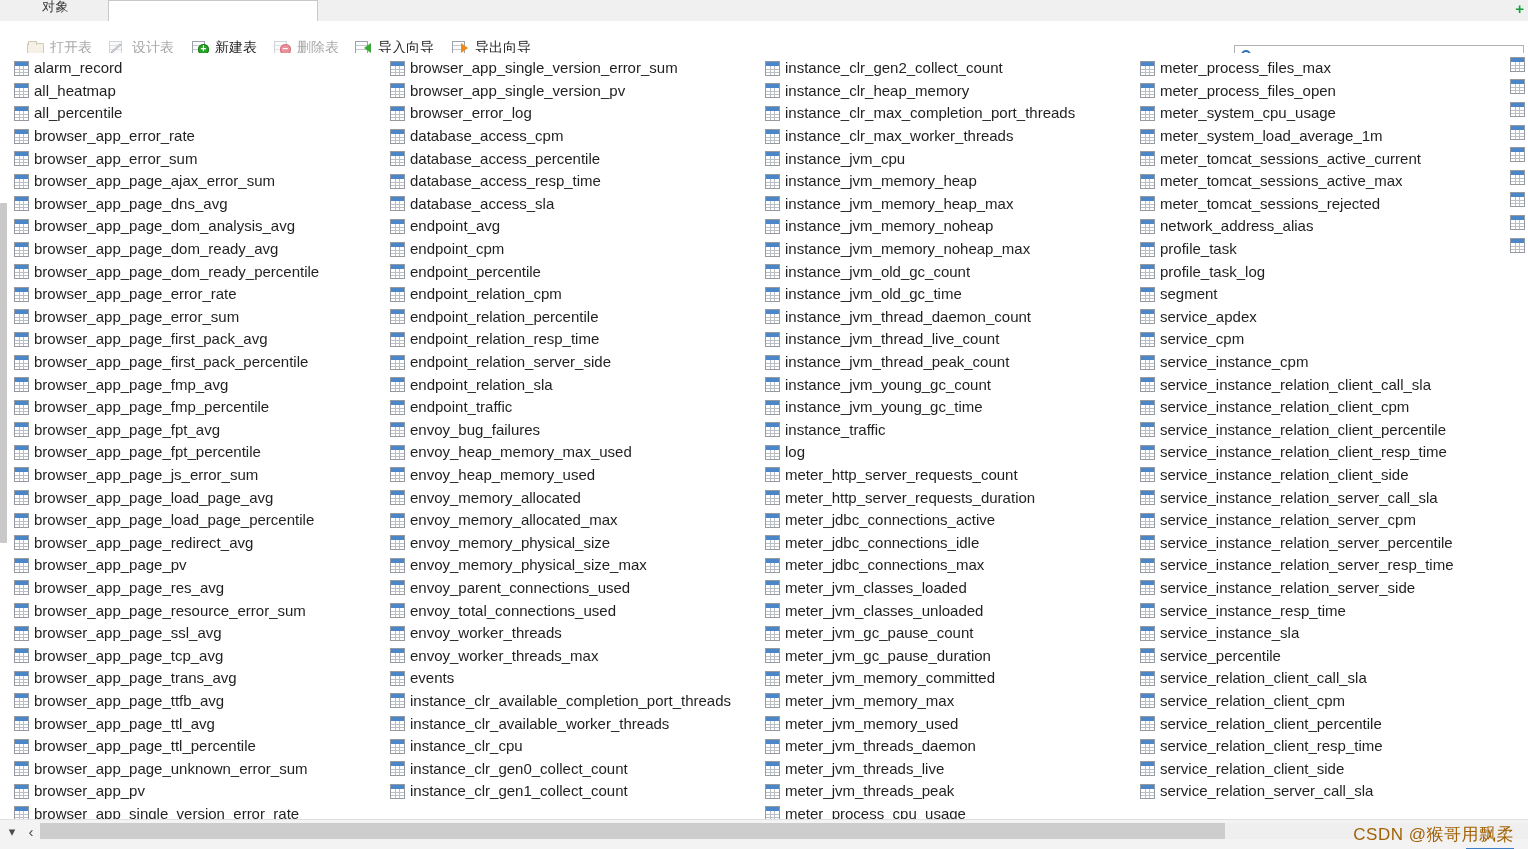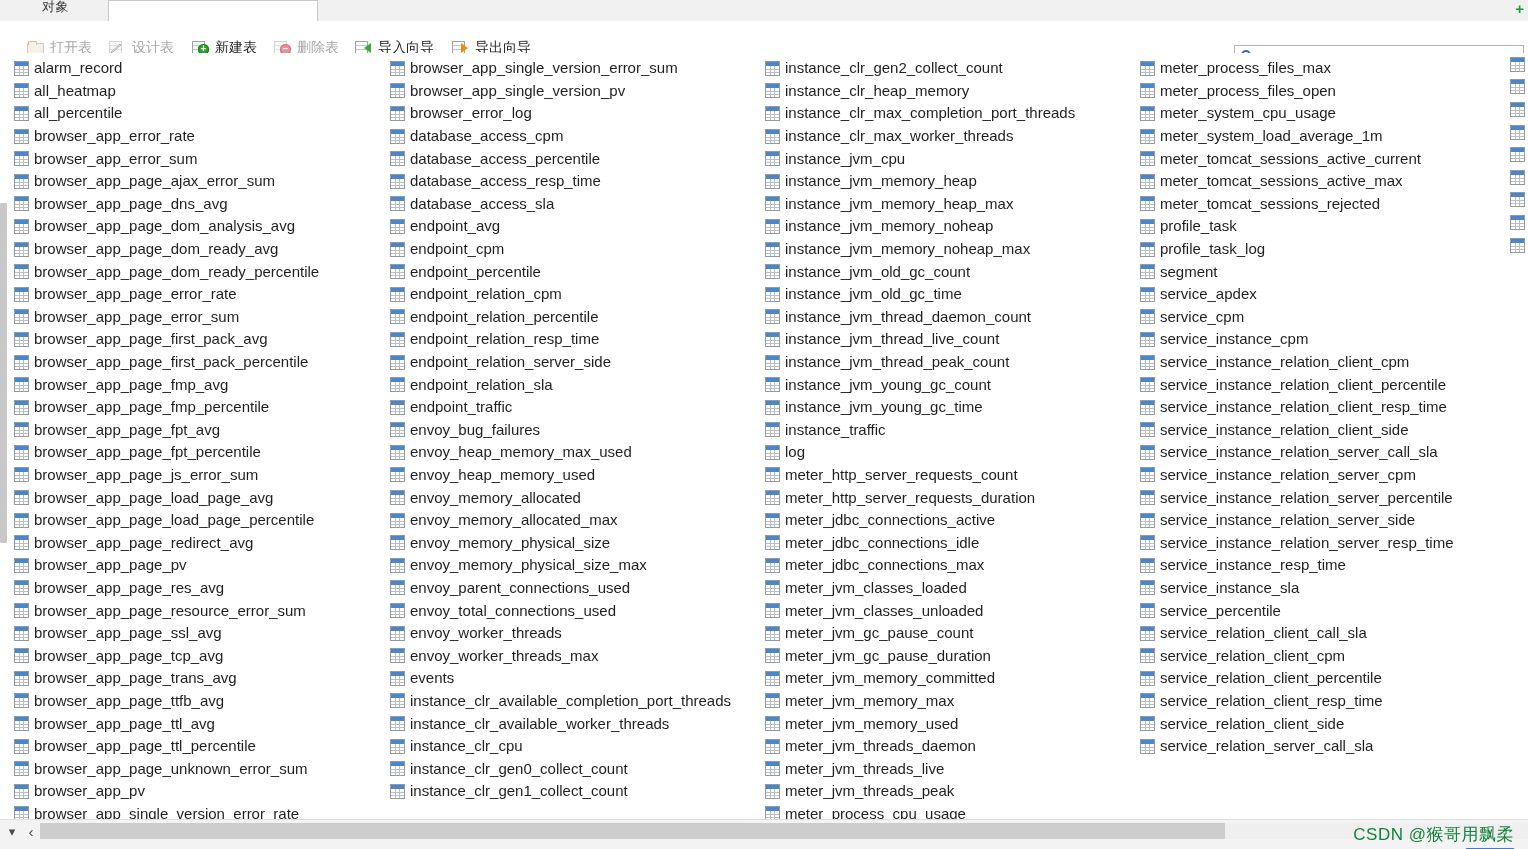--- a/index.html
+++ b/index.html
@@ -185,21 +185,21 @@
     display:flex;align-items:center;justify-content:center;
     color:#4a4a4a;font-size:13px;
   }
   .btn-chevleft{
     position:absolute;left:22px;top:2px;width:18px;height:18px;
     display:flex;align-items:center;justify-content:center;
     color:#4a4a4a;font-size:15px;
   }
   .watermark{
     position:absolute;right:14px;top:3px;
-    font-size:17px;color:#15803d;white-space:nowrap;
+    font-size:17px;color:#a16207;white-space:nowrap;
     letter-spacing:0.5px;
   }
   .bottom-accent{
     position:absolute;right:14px;bottom:-5px;width:48px;height:6px;background:#3d7ec4;
   }
 </style>
 </head>
 <body>
 
 <div class="tabstrip">
@@ -1359,20 +1359,30 @@
         <span class="row-label">meter_tomcat_sessions_rejected</span>
       </div>
       <div class="row">
         <span class="tbl-ico">
           <span class="hdr"></span>
           <span class="gl h1"></span>
           <span class="gl h2"></span>
           <span class="gl v1"></span>
           <span class="gl v2"></span>
         </span>
+        <span class="row-label">network_address_alias</span>
+      </div>
+      <div class="row">
+        <span class="tbl-ico">
+          <span class="hdr"></span>
+          <span class="gl h1"></span>
+          <span class="gl h2"></span>
+          <span class="gl v1"></span>
+          <span class="gl v2"></span>
+        </span>
         <span class="row-label">profile_task</span>
       </div>
       <div class="row">
         <span class="tbl-ico">
           <span class="hdr"></span>
           <span class="gl h1"></span>
           <span class="gl h2"></span>
           <span class="gl v1"></span>
           <span class="gl v2"></span>
         </span>
@@ -1419,20 +1429,30 @@
         <span class="row-label">service_instance_cpm</span>
       </div>
       <div class="row">
         <span class="tbl-ico">
           <span class="hdr"></span>
           <span class="gl h1"></span>
           <span class="gl h2"></span>
           <span class="gl v1"></span>
           <span class="gl v2"></span>
         </span>
+        <span class="row-label">service_instance_relation_client_call_sla</span>
+      </div>
+      <div class="row">
+        <span class="tbl-ico">
+          <span class="hdr"></span>
+          <span class="gl h1"></span>
+          <span class="gl h2"></span>
+          <span class="gl v1"></span>
+          <span class="gl v2"></span>
+        </span>
         <span class="row-label">service_instance_relation_client_cpm</span>
       </div>
       <div class="row">
         <span class="tbl-ico">
           <span class="hdr"></span>
           <span class="gl h1"></span>
           <span class="gl h2"></span>
           <span class="gl v1"></span>
           <span class="gl v2"></span>
         </span>
@@ -1489,31 +1509,31 @@
         <span class="row-label">service_instance_relation_server_percentile</span>
       </div>
       <div class="row">
         <span class="tbl-ico">
           <span class="hdr"></span>
           <span class="gl h1"></span>
           <span class="gl h2"></span>
           <span class="gl v1"></span>
           <span class="gl v2"></span>
         </span>
+        <span class="row-label">service_instance_relation_server_resp_time</span>
+      </div>
+      <div class="row">
+        <span class="tbl-ico">
+          <span class="hdr"></span>
+          <span class="gl h1"></span>
+          <span class="gl h2"></span>
+          <span class="gl v1"></span>
+          <span class="gl v2"></span>
+        </span>
         <span class="row-label">service_instance_relation_server_side</span>
-      </div>
-      <div class="row">
-        <span class="tbl-ico">
-          <span class="hdr"></span>
-          <span class="gl h1"></span>
-          <span class="gl h2"></span>
-          <span class="gl v1"></span>
-          <span class="gl v2"></span>
-        </span>
-        <span class="row-label">service_instance_relation_server_resp_time</span>
       </div>
       <div class="row">
         <span class="tbl-ico">
           <span class="hdr"></span>
           <span class="gl h1"></span>
           <span class="gl h2"></span>
           <span class="gl v1"></span>
           <span class="gl v2"></span>
         </span>
         <span class="row-label">service_instance_resp_time</span>

